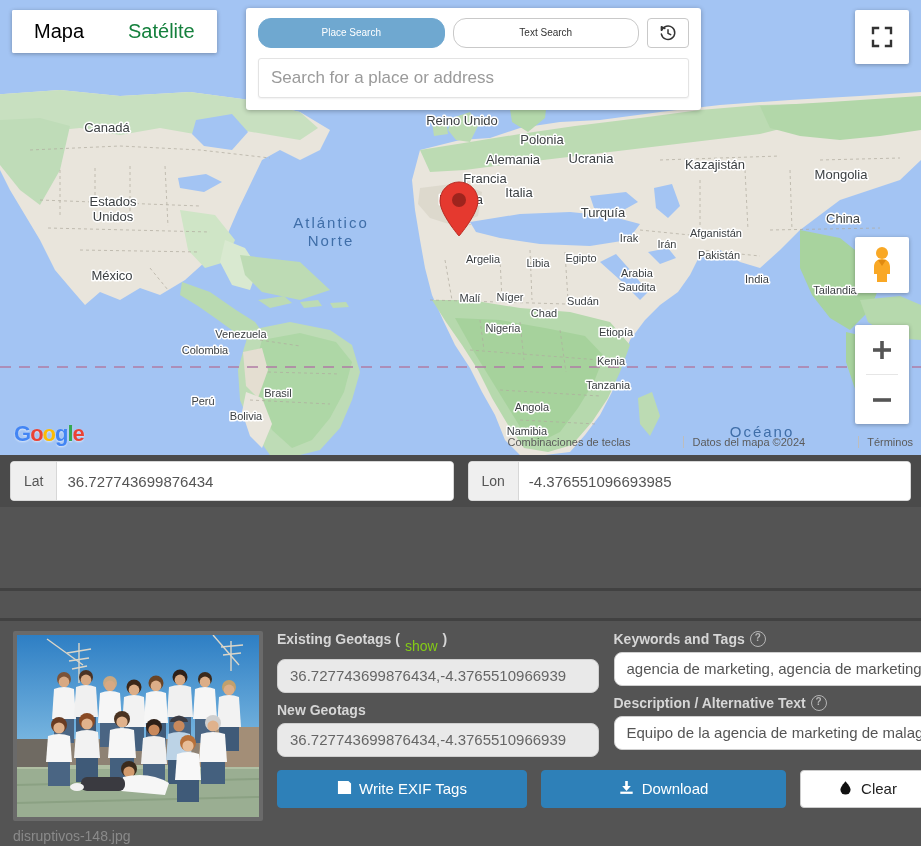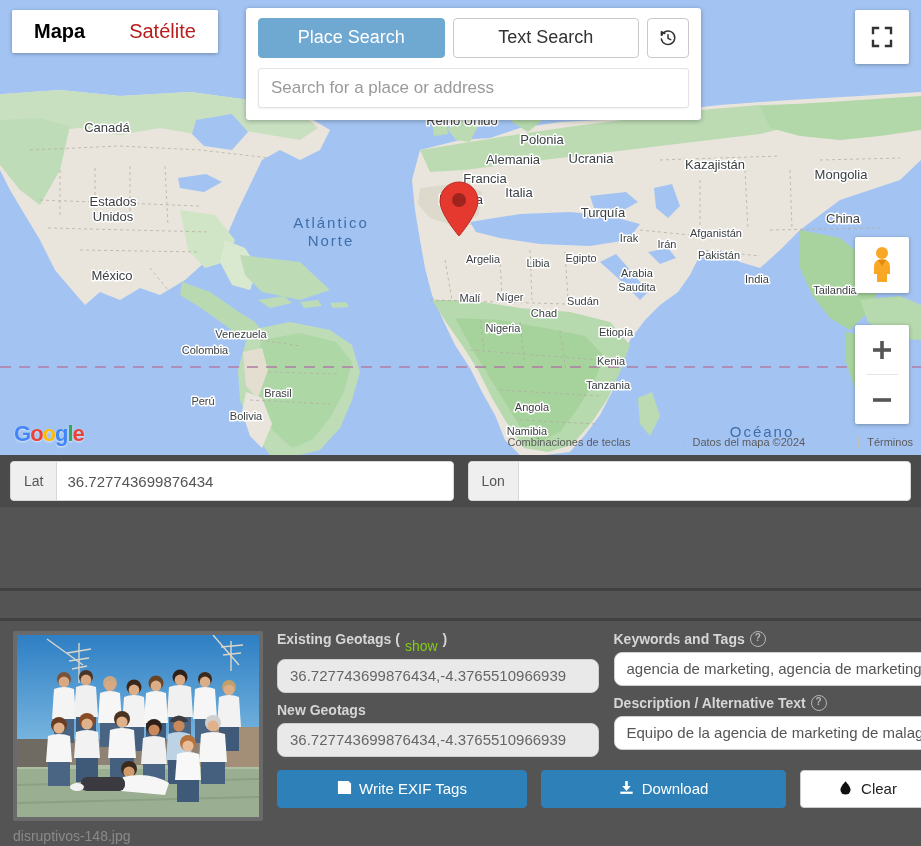--- a/index.html
+++ b/index.html
@@ -30,35 +30,35 @@
   
   .marker{position:absolute;left:437px;top:180px;width:44px;height:58px;}
 
   
   .maptype{
     position:absolute;left:12px;top:10px;display:flex;
     background:#fff;border-radius:2px;box-shadow:0 1px 4px rgba(0,0,0,.3);
     overflow:hidden;
   }
   .maptype .tab{
-    padding:10px 22px;font-size:20px;color:#b91c1c;cursor:pointer;
+    padding:10px 22px;font-size:20px;color:#15803d;cursor:pointer;
     white-space:nowrap;line-height:1.15;
   }
-  .maptype .tab.active{color:#000;font-weight:bold;background:#fff;}
+  .maptype .tab.active{color:#000;font-weight:normal;background:#fff;}
   .maptype .tab.alt{background:#fff;}
 
   
   .searchpanel{
     position:absolute;left:246px;top:8px;width:455px;
     background:#fff;border-radius:3px;box-shadow:0 1px 5px rgba(0,0,0,.3);
     padding:10px 12px 12px 12px;box-sizing:border-box;
   }
   .searchtabs{display:flex;gap:8px;align-items:stretch;}
   .sbtn{
-    flex:1;text-align:center;font-size:18px;padding:8px 0;border-radius:4px;
+    flex:1;text-align:center;font-size:10px;padding:8px 0;border-radius:13px;
     box-sizing:border-box;cursor:pointer;line-height:1.2;
   }
   .sbtn.primary{background:#6fa8d0;color:#fff;border:1px solid #6fa8d0;}
   .sbtn.ghost{background:#fff;color:#333;border:1px solid #c9c9c9;}
   .hist-btn{
     width:40px;flex:0 0 40px;border:1px solid #c9c9c9;border-radius:4px;background:#fff;
     display:flex;align-items:center;justify-content:center;cursor:pointer;
   }
   .search-input{
     margin-top:10px;width:100%;box-sizing:border-box;height:40px;
@@ -423,20 +423,21 @@
     </div>
   </div>
 
   <div class="coordbar">
     <div class="igroup">
       <div class="addon">Lat</div>
       <input type="text" value="36.727743699876434" style="">
     </div>
     <div class="igroup">
       <div class="addon">Lon</div>
+      <input type="text" value="-4.376551096693985" style="">
     </div>
   </div>
 
   <div class="band b1"></div>
   <div class="divider d1"></div>
   <div class="band b2"></div>
   <div class="divider d2"></div>
 
   <div class="bottom">
 

